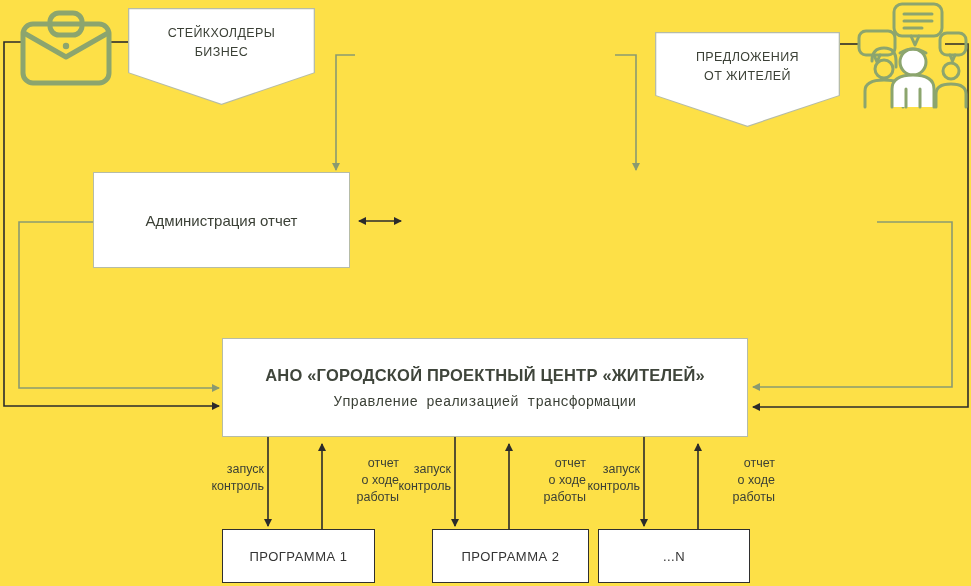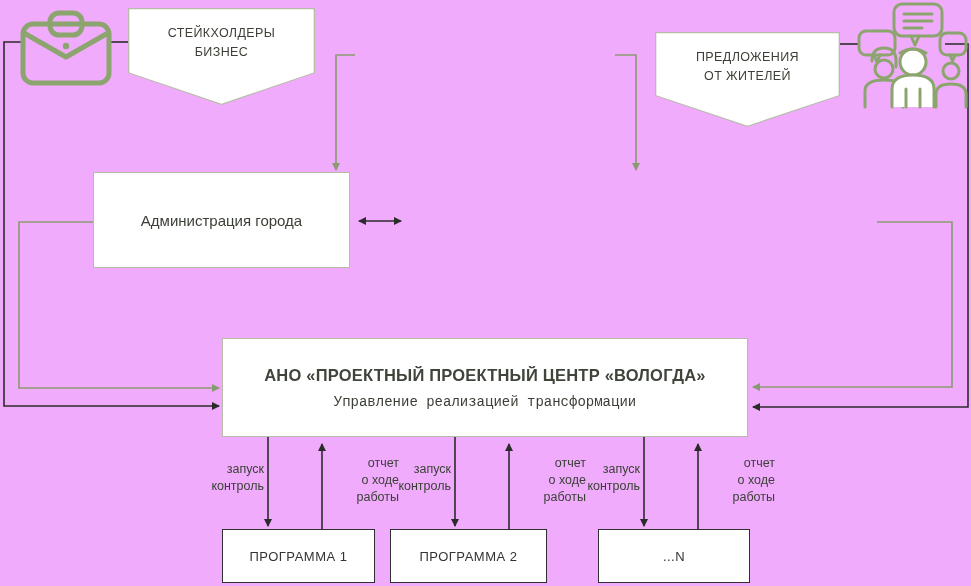--- a/index.html
+++ b/index.html
@@ -5,21 +5,21 @@
   :root{
     --accent-green:#8CA56E;
     --line-green:#8a9a70;
     --line-dark:#2b2b2b;
     --box-border:#b6bca7;
     --program-border:#2f2f2f;
     --text-dark:#3b4036;
   }
   html,body{margin:0;padding:0;background:#fff;}
   .stage{
-    position:relative;width:971px;height:586px;background:#f0abfc;overflow:hidden;
+    position:relative;width:971px;height:586px;background:#fde047;overflow:hidden;
     font-family:"Liberation Sans","DejaVu Sans",sans-serif;color:var(--text-dark);
   }
   .lines{position:absolute;left:0;top:0;z-index:1;}
   .box{
     position:absolute;z-index:2;background:#fff;border:1px solid var(--box-border);
     display:flex;align-items:center;justify-content:center;text-align:center;box-sizing:border-box;
   }
   .preline{white-space:pre-line;}
   .pentagon{position:absolute;z-index:2;}
   .pentagon .pshape{
@@ -127,26 +127,26 @@
   </div>
 
   <div class="pentagon" style="left:655px;top:8px;width:185px;height:95px;margin-top:24px;">
     <div class="pshape"></div>
     <div class="pinner"></div>
     <div class="plabel">ПРЕДЛОЖЕНИЯ
 ОТ ЖИТЕЛЕЙ</div>
   </div>
 
 
-  <div class="box mid-box" style="left:93px;top:172px;width:257px;height:96px;">Администрация города</div>
+  <div class="box mid-box" style="left:93px;top:172px;width:257px;height:96px;">Администрация отчет</div>
 
 
 
   <div class="box ano-box" style="left:222px;top:338px;width:526px;height:99px;">
-    <div class="ano-title">АНО «ПРОЕКТНЫЙ ПРОЕКТНЫЙ ЦЕНТР «ВОЛОГДА»</div>
+    <div class="ano-title">АНО «ГОРОДСКОЙ ПРОЕКТНЫЙ ЦЕНТР «ЖИТЕЛЕЙ»</div>
     <div class="ano-subtitle">Управление реализацией трансформации</div>
   </div>
 
   <div class="flowlabel launch" style="left:174px;top:461px;">запуск
 контроль</div>
   <div class="flowlabel report" style="left:327px;top:455px;">отчет
 о ходе
 работы</div>
 
   <div class="flowlabel launch" style="left:361px;top:461px;">запуск
@@ -155,16 +155,16 @@
 о ходе
 работы</div>
 
   <div class="flowlabel launch" style="left:550px;top:461px;">запуск
 контроль</div>
   <div class="flowlabel report" style="left:703px;top:455px;">отчет
 о ходе
 работы</div>
 
   <div class="box program-box" style="left:222px;top:529px;width:153px;height:54px;">ПРОГРАММА 1</div>
-  <div class="box program-box" style="left:390px;top:529px;width:157px;height:54px;">ПРОГРАММА 2</div>
+  <div class="box program-box" style="left:432px;top:529px;width:157px;height:54px;">ПРОГРАММА 2</div>
   <div class="box program-box" style="left:598px;top:529px;width:152px;height:54px;">...N</div>
 
 </div>
 
 </body></html>

